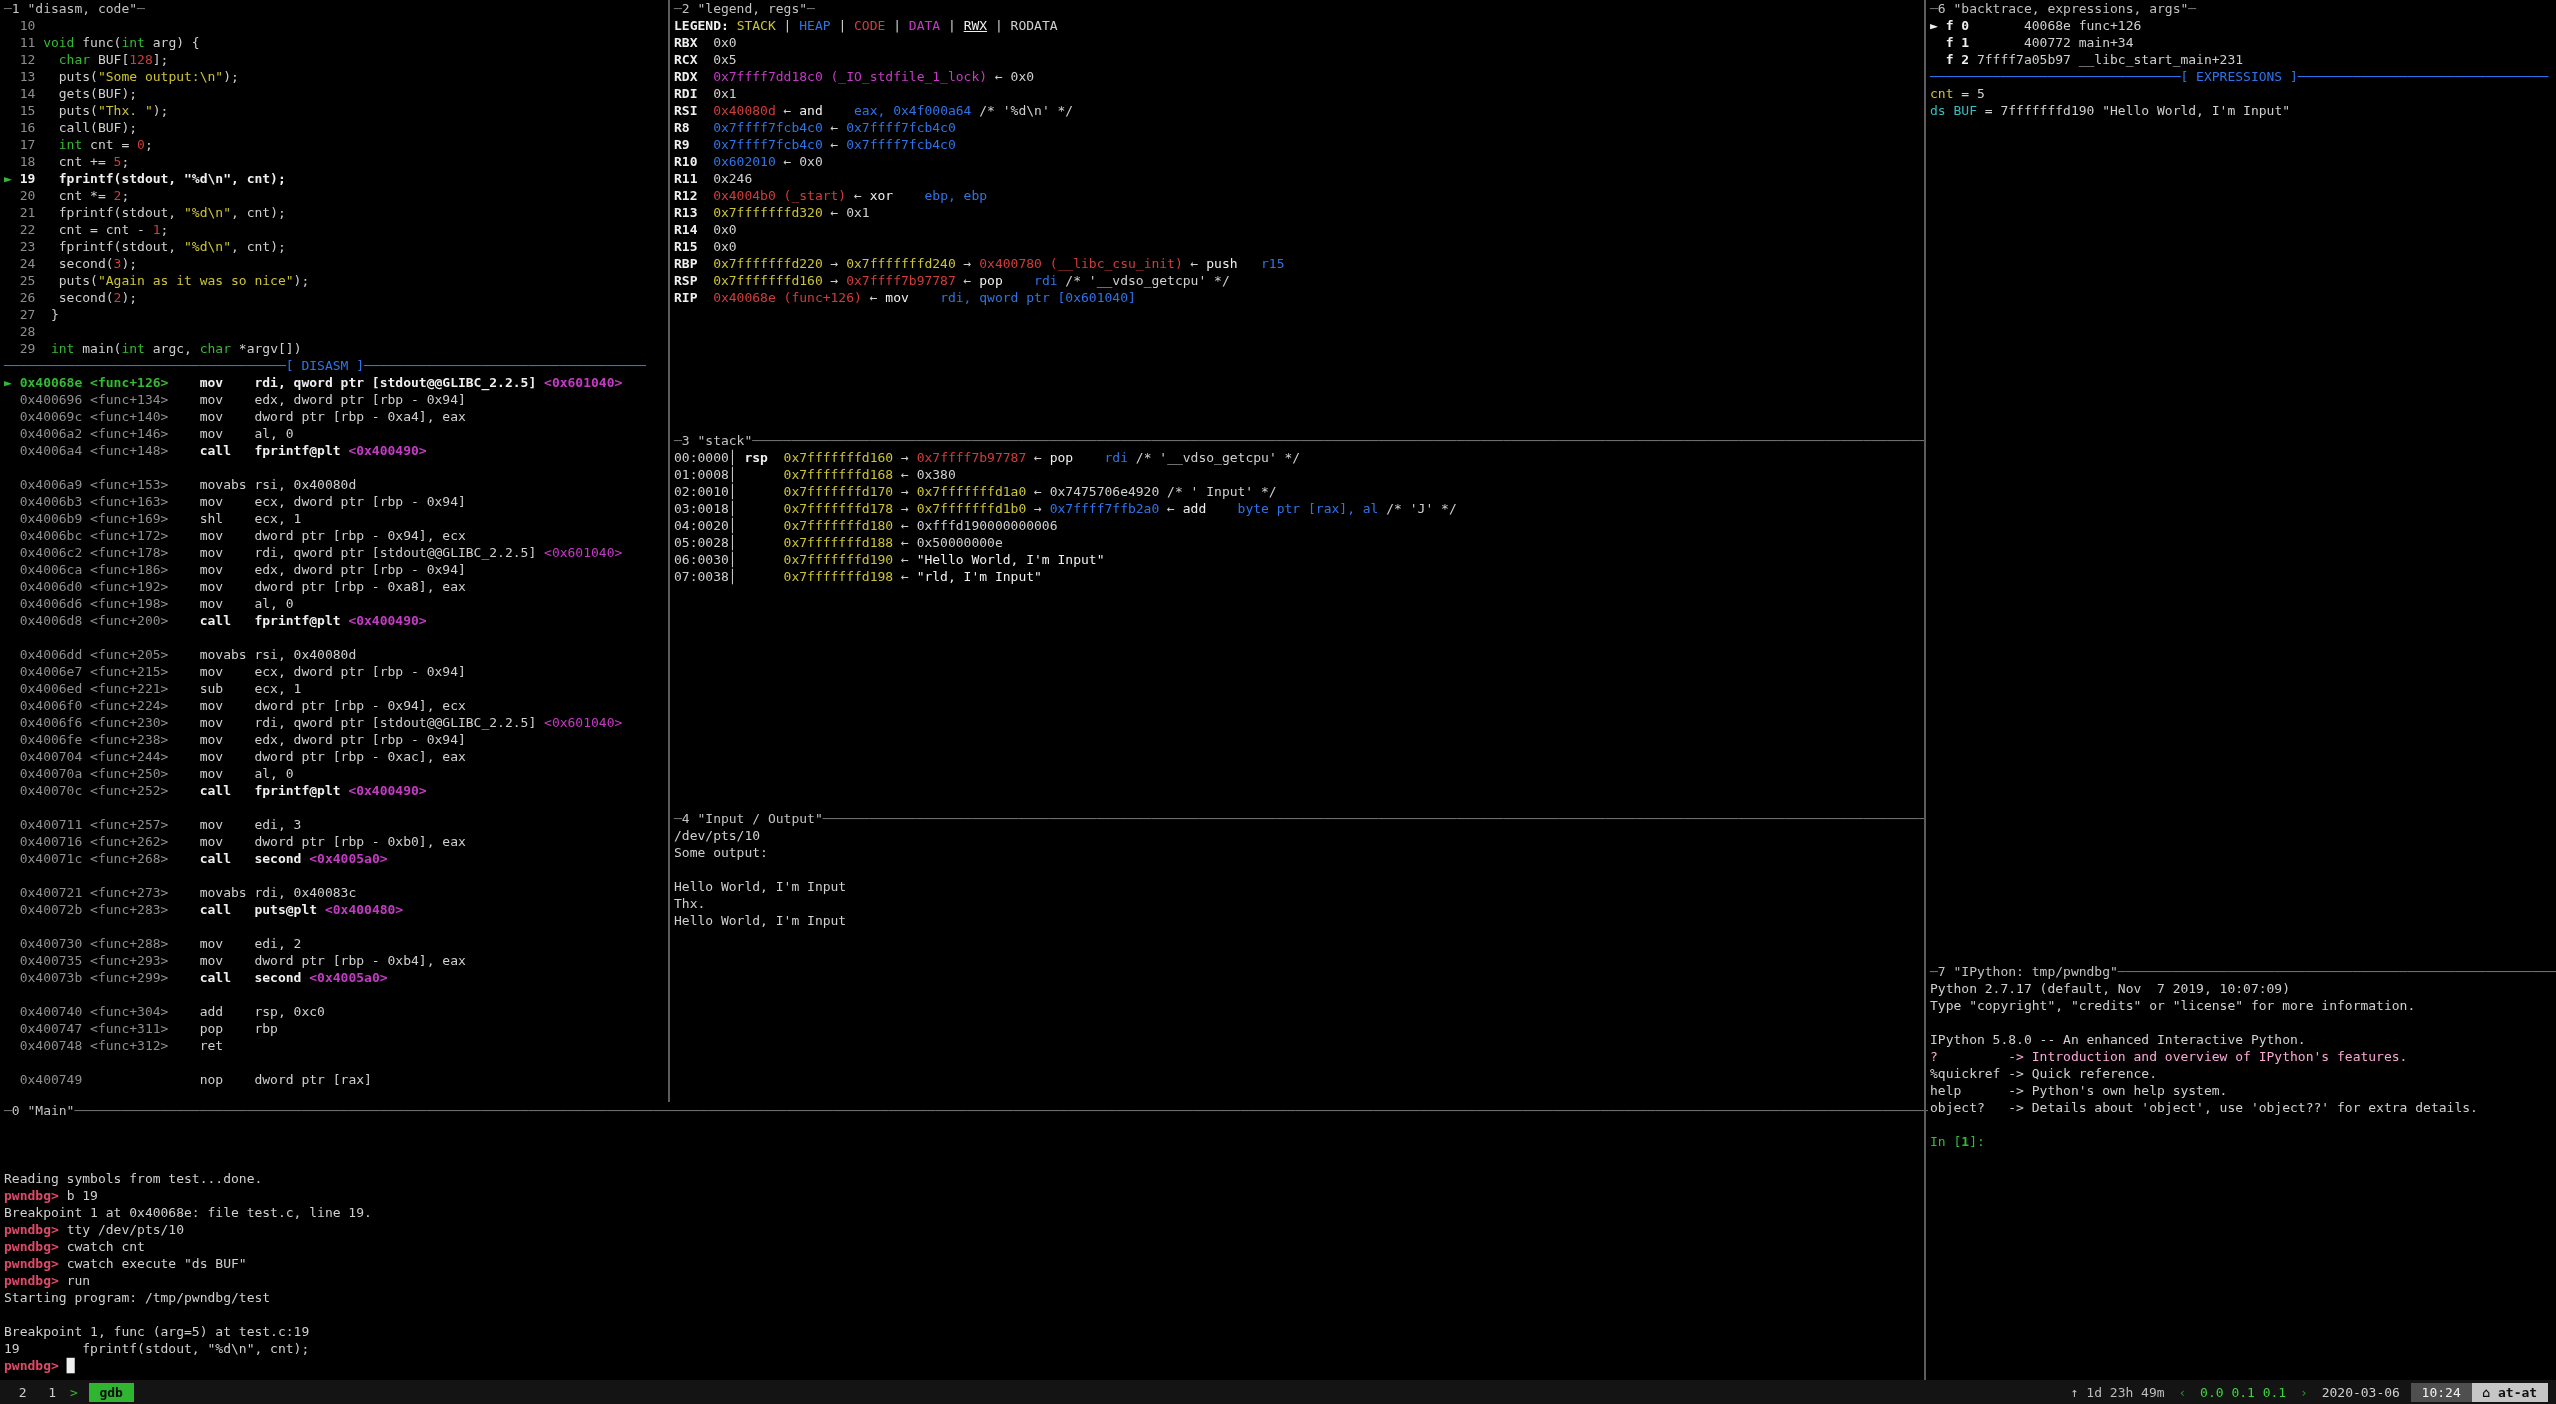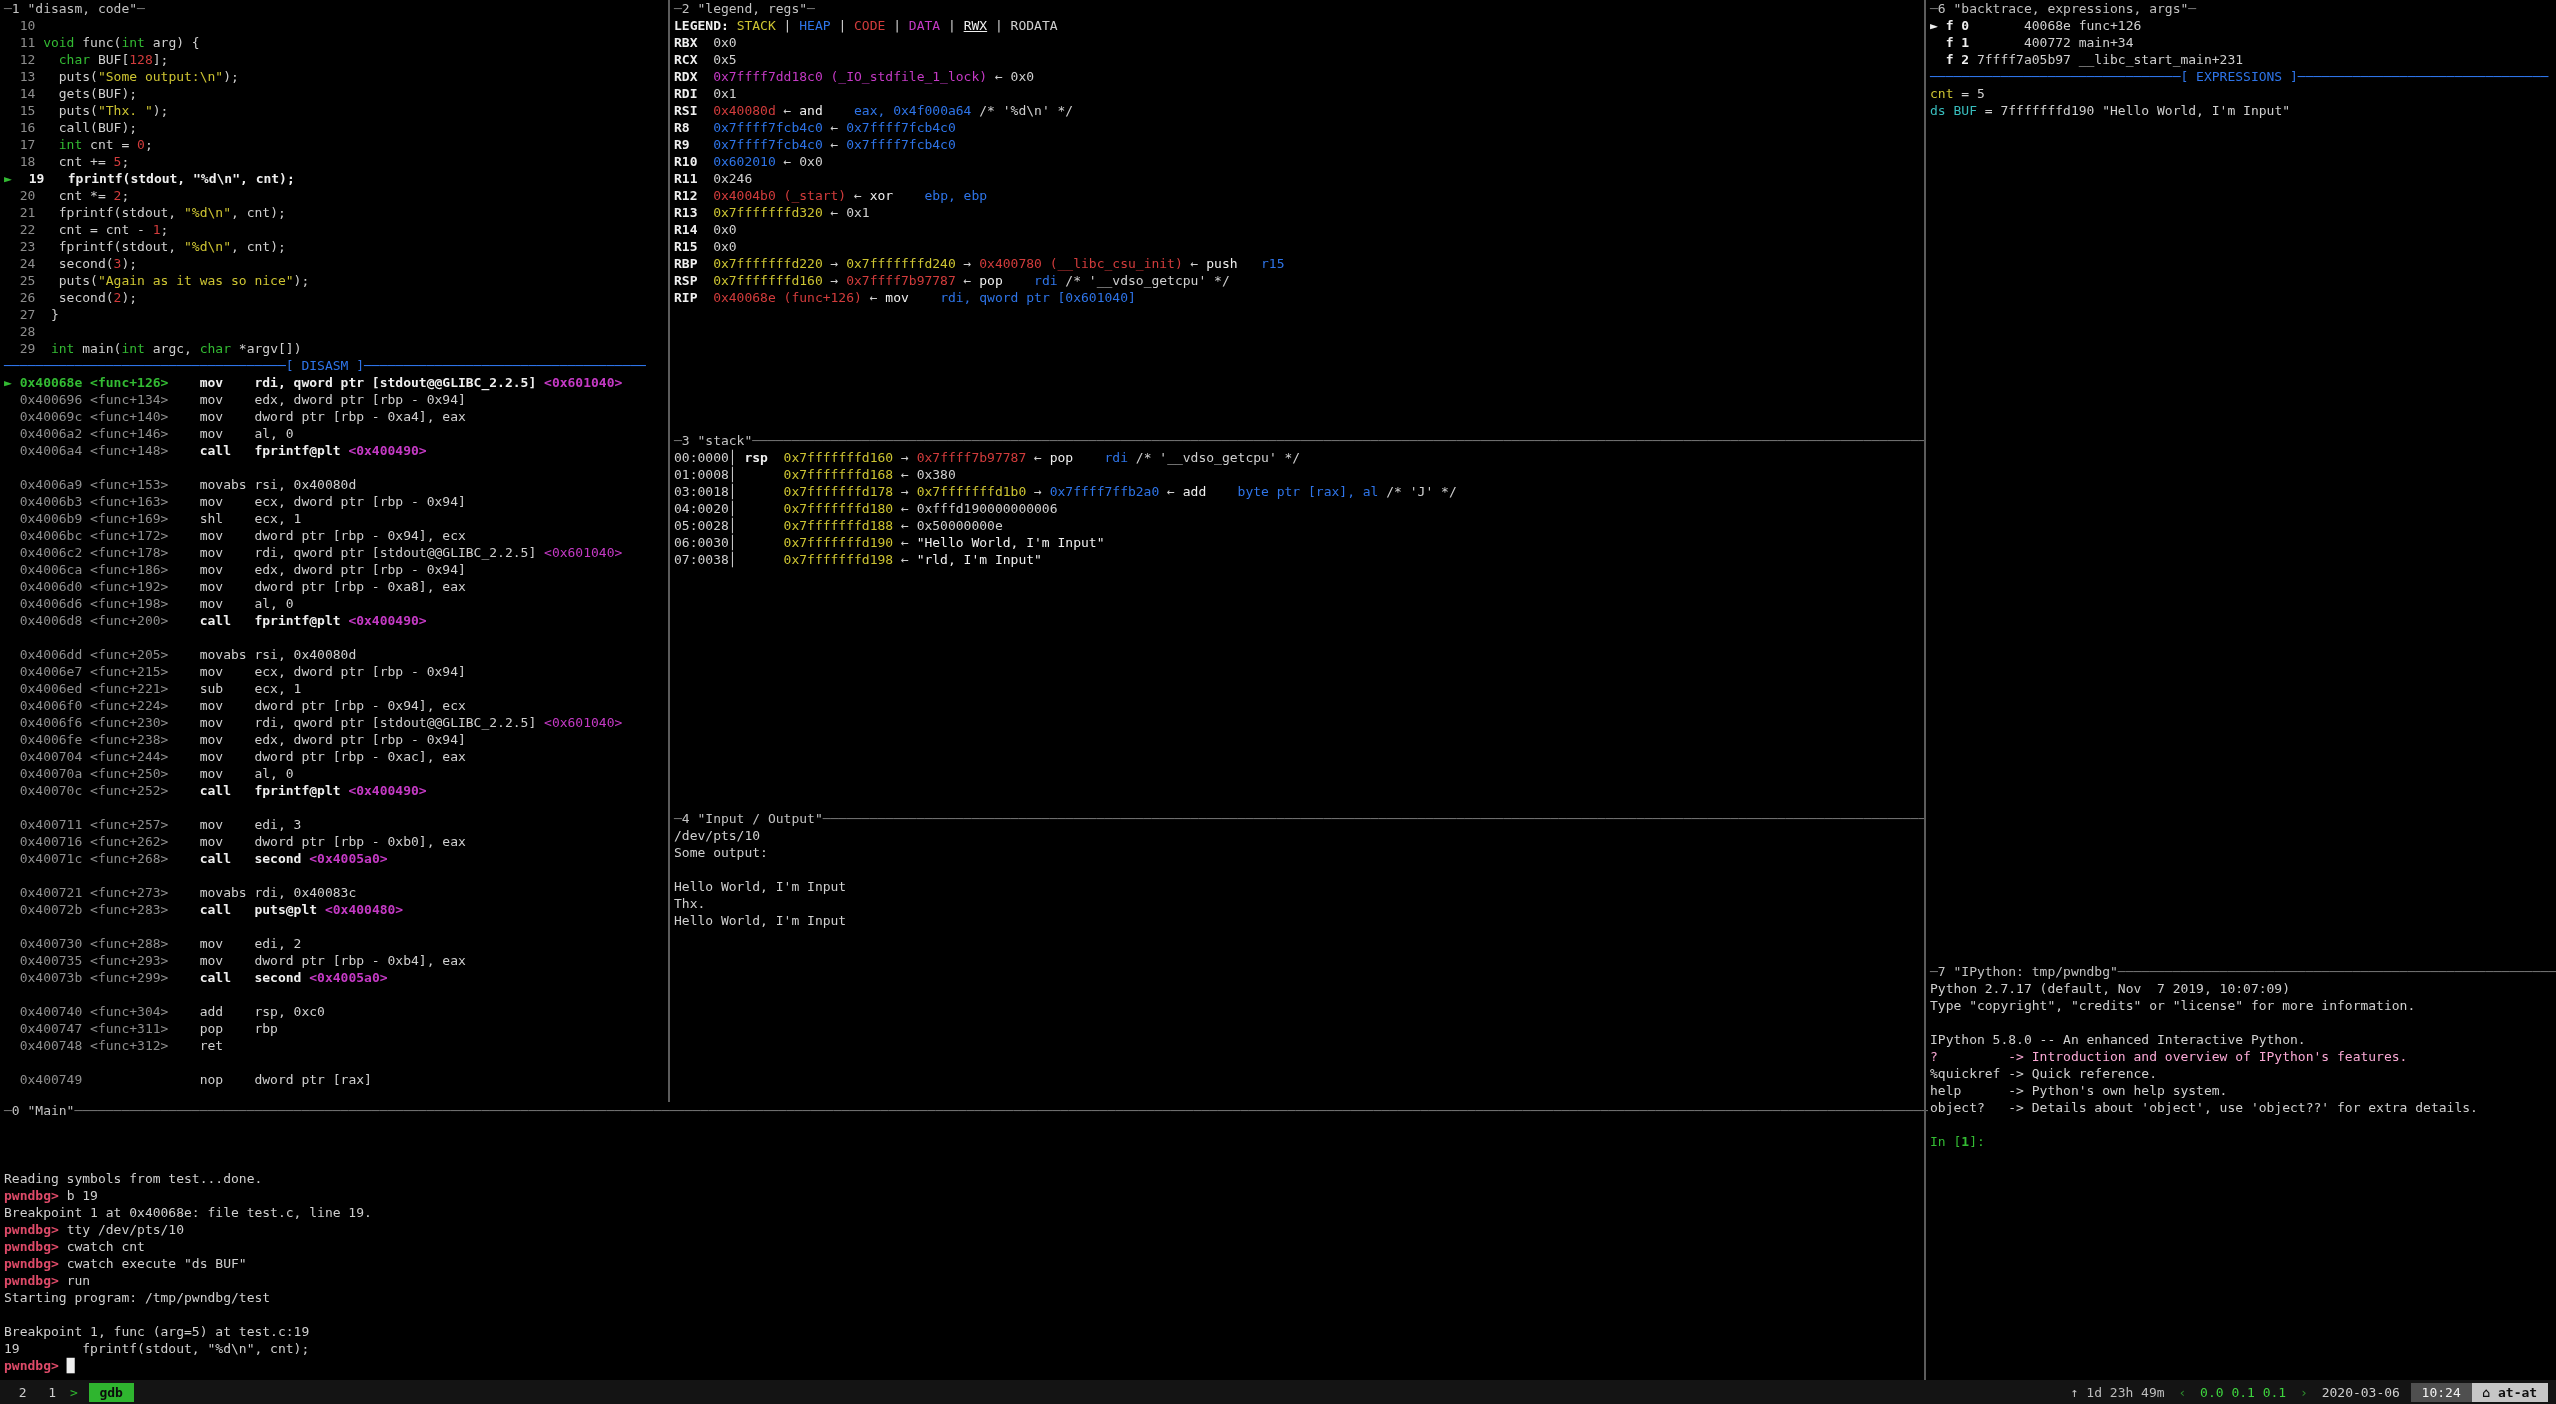--- a/index.html
+++ b/index.html
@@ -38,21 +38,21 @@
     <div class="rows">
         <div class="trow"><span style="color: rgb(142, 142, 142);">  10</span></div>
         <div class="trow"><span style="color: rgb(142, 142, 142);">  11 </span><span style="color: rgb(51, 187, 51);">void</span><span style="color: rgb(207, 207, 207);"> func(</span><span style="color: rgb(51, 187, 51);">int</span><span style="color: rgb(207, 207, 207);"> arg) {</span></div>
         <div class="trow"><span style="color: rgb(142, 142, 142);">  12 </span><span style="color: rgb(207, 207, 207);">  </span><span style="color: rgb(51, 187, 51);">char</span><span style="color: rgb(207, 207, 207); text-align: center;"> BUF[</span><span style="color: rgb(210, 60, 60);">128</span><span style="color: rgb(207, 207, 207);">];</span></div>
         <div class="trow"><span style="color: rgb(142, 142, 142);">  13 </span><span style="color: rgb(207, 207, 207);">  puts(</span><span style="color: rgb(205, 196, 50);">"Some output:\n"</span><span style="color: rgb(207, 207, 207);">);</span></div>
         <div class="trow"><span style="color: rgb(142, 142, 142);">  14 </span><span style="color: rgb(207, 207, 207);">  gets(BUF);</span></div>
         <div class="trow"><span style="color: rgb(142, 142, 142);">  15 </span><span style="color: rgb(207, 207, 207);">  puts(</span><span style="color: rgb(205, 196, 50);">"Thx. "</span><span style="color: rgb(207, 207, 207);">);</span></div>
         <div class="trow"><span style="color: rgb(142, 142, 142);">  16 </span><span style="color: rgb(207, 207, 207);">  call(BUF);</span></div>
         <div class="trow"><span style="color: rgb(142, 142, 142);">  17 </span><span style="color: rgb(207, 207, 207);">  </span><span style="color: rgb(51, 187, 51);">int</span><span style="color: rgb(207, 207, 207);"> cnt = </span><span style="color: rgb(210, 60, 60);">0</span><span style="color: rgb(207, 207, 207);">;</span></div>
         <div class="trow"><span style="color: rgb(142, 142, 142);">  18 </span><span style="color: rgb(207, 207, 207);">  cnt += </span><span style="color: rgb(210, 60, 60);">5</span><span style="color: rgb(207, 207, 207);">;</span></div>
-        <div class="trow"><span style="color: rgb(51, 187, 51); font-weight: bold;">► </span><span style="color: rgb(239, 239, 239); font-weight: bold; margin-left: 9px;">19 </span><span style="color: rgb(239, 239, 239); font-weight: bold;">  fprintf(stdout, "%d\n", cnt);</span></div>
+        <div class="trow"><span style="color: rgb(51, 187, 51); font-weight: bold;">► </span><span style="color: rgb(239, 239, 239); font-weight: bold;">19 </span><span style="color: rgb(239, 239, 239); font-weight: bold;">  fprintf(stdout, "%d\n", cnt);</span></div>
         <div class="trow"><span style="color: rgb(142, 142, 142);">  20 </span><span style="color: rgb(207, 207, 207);">  cnt *= </span><span style="color: rgb(210, 60, 60);">2</span><span style="color: rgb(207, 207, 207);">;</span></div>
         <div class="trow"><span style="color: rgb(142, 142, 142);">  21 </span><span style="color: rgb(207, 207, 207);">  fprintf(stdout, </span><span style="color: rgb(205, 196, 50);">"%d\n"</span><span style="color: rgb(207, 207, 207);">, cnt);</span></div>
         <div class="trow"><span style="color: rgb(142, 142, 142);">  22 </span><span style="color: rgb(207, 207, 207);">  cnt = cnt - </span><span style="color: rgb(210, 60, 60);">1</span><span style="color: rgb(207, 207, 207);">;</span></div>
         <div class="trow"><span style="color: rgb(142, 142, 142);">  23 </span><span style="color: rgb(207, 207, 207);">  fprintf(stdout, </span><span style="color: rgb(205, 196, 50);">"%d\n"</span><span style="color: rgb(207, 207, 207);">, cnt);</span></div>
         <div class="trow"><span style="color: rgb(142, 142, 142);">  24 </span><span style="color: rgb(207, 207, 207);">  second(</span><span style="color: rgb(210, 60, 60);">3</span><span style="color: rgb(207, 207, 207);">);</span></div>
         <div class="trow"><span style="color: rgb(142, 142, 142);">  25 </span><span style="color: rgb(207, 207, 207);">  puts(</span><span style="color: rgb(205, 196, 50);">"Again as it was so nice"</span><span style="color: rgb(207, 207, 207);">);</span></div>
         <div class="trow"><span style="color: rgb(142, 142, 142);">  26 </span><span style="color: rgb(207, 207, 207);">  second(</span><span style="color: rgb(210, 60, 60);">2</span><span style="color: rgb(207, 207, 207);">);</span></div>
         <div class="trow"><span style="color: rgb(142, 142, 142);">  27 </span><span style="color: rgb(207, 207, 207);"> }</span></div>
         <div class="trow"><span style="color: rgb(142, 142, 142);">  28</span></div>
         <div class="trow"><span style="color: rgb(142, 142, 142);">  29 </span><span style="color: rgb(207, 207, 207);"> </span><span style="color: rgb(51, 187, 51);">int</span><span style="color: rgb(207, 207, 207);"> main(</span><span style="color: rgb(51, 187, 51);">int</span><span style="color: rgb(207, 207, 207);"> argc, </span><span style="color: rgb(51, 187, 51);">char</span><span style="color: rgb(207, 207, 207);"> *argv[])</span></div>
@@ -123,20 +123,21 @@
         <div class="trow"><span style="color: rgb(239, 239, 239); font-weight: bold;">RSP  </span><span style="color: rgb(205, 196, 50);">0x7fffffffd160</span><span style="color: rgb(207, 207, 207);"> → </span><span style="color: rgb(210, 60, 60);">0x7ffff7b97787</span><span style="color: rgb(207, 207, 207);"> ← </span><span style="color: rgb(239, 239, 239);">pop    </span><span style="color: rgb(46, 116, 232);">rdi</span><span style="color: rgb(207, 207, 207);"> /* '__vdso_getcpu' */</span></div>
         <div class="trow"><span style="color: rgb(239, 239, 239); font-weight: bold;">RIP  </span><span style="color: rgb(210, 60, 60);">0x40068e (func+126)</span><span style="color: rgb(207, 207, 207);"> ← </span><span style="color: rgb(239, 239, 239);">mov    </span><span style="color: rgb(46, 116, 232);">rdi, qword ptr [0x601040]</span></div>
       </div>
   </div>
 
   <div class="pane" id="pane-stack">
     <div class="trow title"><span style="color: rgb(110, 110, 110);">─</span><span style="color: rgb(194, 194, 194);">3 "stack"</span><span style="color: rgb(110, 110, 110);">────────────────────────────────────────────────────────────────────────────────────────────────────────────────────────────────────────────────────────────────────────────────────────────────────────────────────────────────────────────────────────────────────────────────────────────────────────────</span></div>
     <div class="rows">
         <div class="trow"><span style="color: rgb(207, 207, 207);">00:0000│ </span><span style="color: rgb(239, 239, 239); font-weight: bold;">rsp</span><span style="color: rgb(207, 207, 207);">  </span><span style="color: rgb(205, 196, 50);">0x7fffffffd160</span><span style="color: rgb(207, 207, 207);"> → </span><span style="color: rgb(210, 60, 60);">0x7ffff7b97787</span><span style="color: rgb(207, 207, 207);"> ← </span><span style="color: rgb(239, 239, 239);">pop    </span><span style="color: rgb(46, 116, 232);">rdi</span><span style="color: rgb(207, 207, 207);"> /* '__vdso_getcpu' */</span></div>
         <div class="trow"><span style="color: rgb(207, 207, 207);">01:0008│      </span><span style="color: rgb(205, 196, 50);">0x7fffffffd168</span><span style="color: rgb(207, 207, 207);"> ← 0x380</span></div>
+        <div class="trow"><span style="color: rgb(207, 207, 207);">02:0010│      </span><span style="color: rgb(205, 196, 50);">0x7fffffffd170</span><span style="color: rgb(207, 207, 207);"> → </span><span style="color: rgb(205, 196, 50);">0x7fffffffd1a0</span><span style="color: rgb(207, 207, 207);"> ← 0x7475706e4920 /* ' Input' */</span></div>
         <div class="trow"><span style="color: rgb(207, 207, 207);">03:0018│      </span><span style="color: rgb(205, 196, 50);">0x7fffffffd178</span><span style="color: rgb(207, 207, 207);"> → </span><span style="color: rgb(205, 196, 50);">0x7fffffffd1b0</span><span style="color: rgb(207, 207, 207);"> → </span><span style="color: rgb(46, 116, 232);">0x7ffff7ffb2a0</span><span style="color: rgb(207, 207, 207);"> ← </span><span style="color: rgb(239, 239, 239);">add    </span><span style="color: rgb(46, 116, 232);">byte ptr [rax], al</span><span style="color: rgb(207, 207, 207);"> /* 'J' */</span></div>
         <div class="trow"><span style="color: rgb(207, 207, 207);">04:0020│      </span><span style="color: rgb(205, 196, 50);">0x7fffffffd180</span><span style="color: rgb(207, 207, 207);"> ← 0xfffd190000000006</span></div>
         <div class="trow"><span style="color: rgb(207, 207, 207);">05:0028│      </span><span style="color: rgb(205, 196, 50);">0x7fffffffd188</span><span style="color: rgb(207, 207, 207);"> ← 0x50000000e</span></div>
         <div class="trow"><span style="color: rgb(207, 207, 207);">06:0030│      </span><span style="color: rgb(205, 196, 50); margin-top: 24px;">0x7fffffffd190</span><span style="color: rgb(207, 207, 207);"> ← </span><span style="color: rgb(239, 239, 239);">"Hello World, I'm Input"</span></div>
         <div class="trow"><span style="color: rgb(207, 207, 207);">07:0038│      </span><span style="color: rgb(205, 196, 50);">0x7fffffffd198</span><span style="color: rgb(207, 207, 207);"> ← </span><span style="color: rgb(239, 239, 239);">"rld, I'm Input"</span></div>
       </div>
   </div>
 
   <div class="pane" id="pane-io">
     <div class="trow title"><span style="color: rgb(110, 110, 110);">─</span><span style="color: rgb(194, 194, 194);">4 "Input / Output"</span><span style="color: rgb(110, 110, 110);">────────────────────────────────────────────────────────────────────────────────────────────────────────────────────────────────────────────────────────────────────────────────────────────────────────────────────────────────────────────────────────────────────────────────────────────────────────────</span></div>

